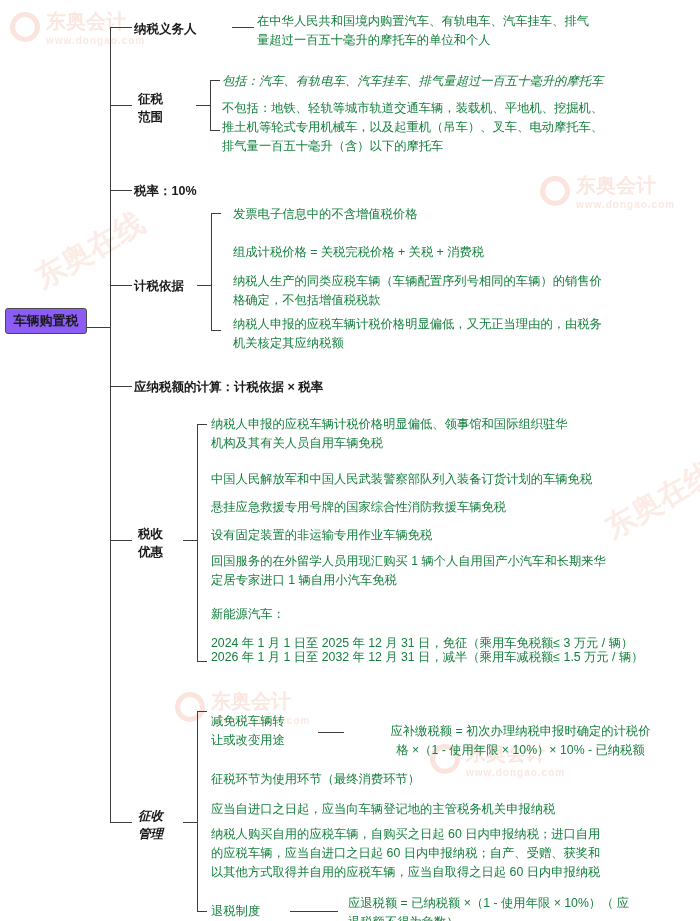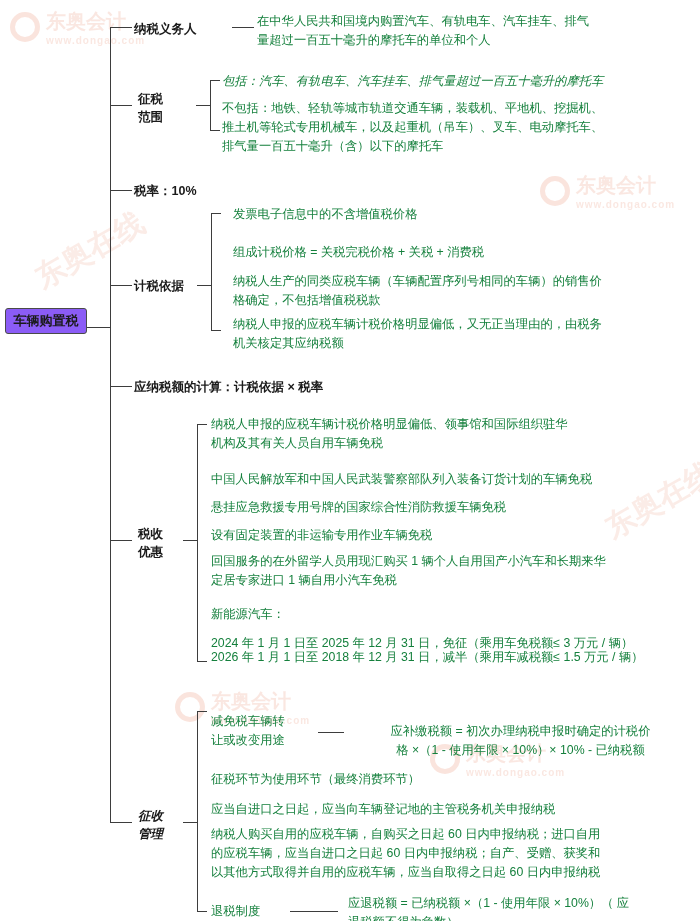--- a/index.html
+++ b/index.html
@@ -185,21 +185,21 @@
 
 <div class="ctext" style="left:211px; top:470px; width:470px;">中国人民解放军和中国人民武装警察部队列入装备订货计划的车辆免税</div>
 <div class="ctext" style="left:211px; top:498px; width:470px;">悬挂应急救援专用号牌的国家综合性消防救援车辆免税</div>
 <div class="ctext" style="left:211px; top:526px; width:470px;">设有固定装置的非运输专用作业车辆免税</div>
 <div class="ctext" style="left:211px; top:552px; width:470px;">回国服务的在外留学人员用现汇购买 1 辆个人自用国产小汽车和长期来华
 定居专家进口 1 辆自用小汽车免税</div>
 
 <div class="ctext" style="left:211px; top:605px; width:470px;">新能源汽车：</div>
 <div class="ctext" style="left:211px; top:627px; width:470px;margin-top:7px;">2024 年 1 月 1 日至 2025 年 12 月 31 日，免征（乘用车免税额≤ 3 万元 / 辆）</div>
 <div class="ln ln-h" style="left:197px; top:661px; width:10px;"></div>
-<div class="ctext" style="left:211px; top:648px; width:470px;">2026 年 1 月 1 日至 2018 年 12 月 31 日，减半（乘用车减税额≤ 1.5 万元 / 辆）</div>
+<div class="ctext" style="left:211px; top:648px; width:470px;">2026 年 1 月 1 日至 2032 年 12 月 31 日，减半（乘用车减税额≤ 1.5 万元 / 辆）</div>
 
 <div class="ln ln-h" style="left:110px; top:822px; width:22px;"></div>
 <div class="blabel" style="left:138px; top:807px;font-style:italic;">征收
 管理</div>
 <div class="ln ln-h" style="left:183px; top:822px; width:14px;"></div>
 <div class="ln ln-v" style="left:197px; top:711px; height:200px;"></div>
 
 <div class="ln ln-h" style="left:197px; top:711px; width:10px;"></div>
 <div class="ctext" style="left:211px; top:712px; width:120px;">减免税车辆转
 让或改变用途</div>

